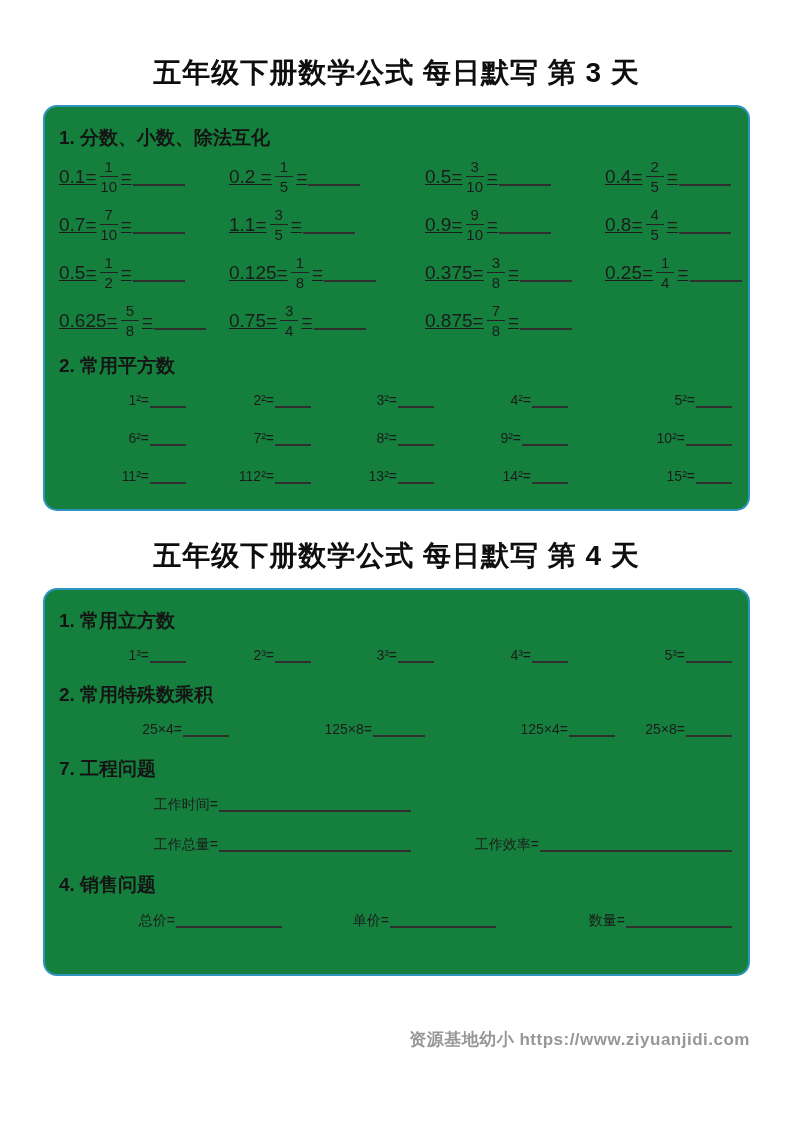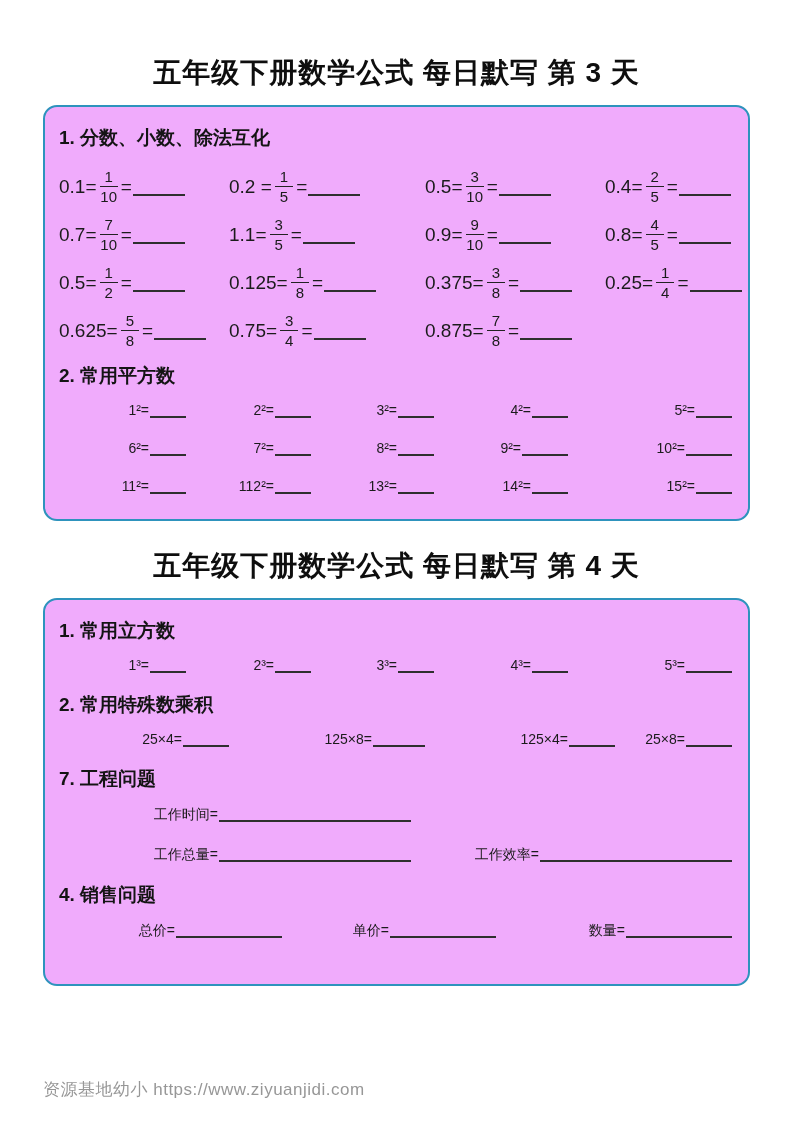--- a/index.html
+++ b/index.html
@@ -4,45 +4,45 @@
 <style>
   *{box-sizing:border-box;}
   html,body{margin:0;padding:0;}
   body{width:793px;height:1121px;background:#ffffff;color:#1b1b1b;
        font-family:"Liberation Sans","DejaVu Sans",sans-serif;}
   .page{width:793px;height:1121px;padding:54px 43px 16px 43px;overflow:hidden;}
   .doc-title{font-size:28px;font-weight:700;text-align:center;margin:0 0 13px 0;
              letter-spacing:1px;color:#0e0e0e;}
   .doc-title.second{margin-top:26px;}
   .card{border:2px solid #2e93bd;border-radius:14px;padding:10px 16px 14px 14px;
-        background:#f0abfc;}
+        background:#15803d;}
   .card.second{padding-bottom:34px;}
   .sec-heading{font-size:19px;font-weight:700;margin:8px 0 2px 0;color:#141414;}
   
-  .frac-grid{display:grid;grid-template-columns:170px 196px 180px 1fr;margin-top:12px;}
+  .frac-grid{display:grid;grid-template-columns:170px 196px 180px 1fr;margin-top:2px;text-decoration:underline;}
   .fcell{font-size:19px;line-height:48px;white-space:nowrap;}
   .frac{display:inline-flex;flex-direction:column;text-align:center;font-size:15px;
         line-height:1.15;vertical-align:middle;margin:0 3px;position:relative;top:-1px;}
   .fnum{border-bottom:1.6px solid #222;padding:0 5px 1px 5px;}
   .fden{padding-top:1px;}
   
   .item{font-size:14px;line-height:38px;white-space:nowrap;text-align:right;}
   .five-grid{display:grid;grid-template-columns:127px 125px 123px 134px 1fr;}
   .four-grid{display:grid;grid-template-columns:170px 196px 190px 1fr;}
   .sales-grid{display:grid;grid-template-columns:223px 214px 1fr;}
   .work-row{display:grid;grid-template-columns:352px 1fr;}
   .work-row .item{line-height:40px;}
   .sales-grid .item{line-height:40px;}
   
   .blank{display:inline-block;border-bottom:2px solid #2f2f2f;height:14px;
          vertical-align:-3px;margin-left:1px;}
   .w52{width:52px;}.w36{width:36px;}.w46{width:46px;}
   .w192{width:192px;}.w106{width:106px;}
-  .footer{margin-top:92px;text-align:left;font-size:17px;color:#979797;
-          letter-spacing:.5px;}
+  .footer{margin-top:52px;text-align:right;font-size:17px;color:#979797;
+          letter-spacing:.5px;font-weight:bold;}
 </style>
 </head>
 <body>
 
 <div class="page">
 
   <h1 class="doc-title">五年级下册数学公式 每日默写 第 3 天</h1>
 
   <div class="card">
     <div class="sec-heading">1. 分数、小数、除法互化</div>

